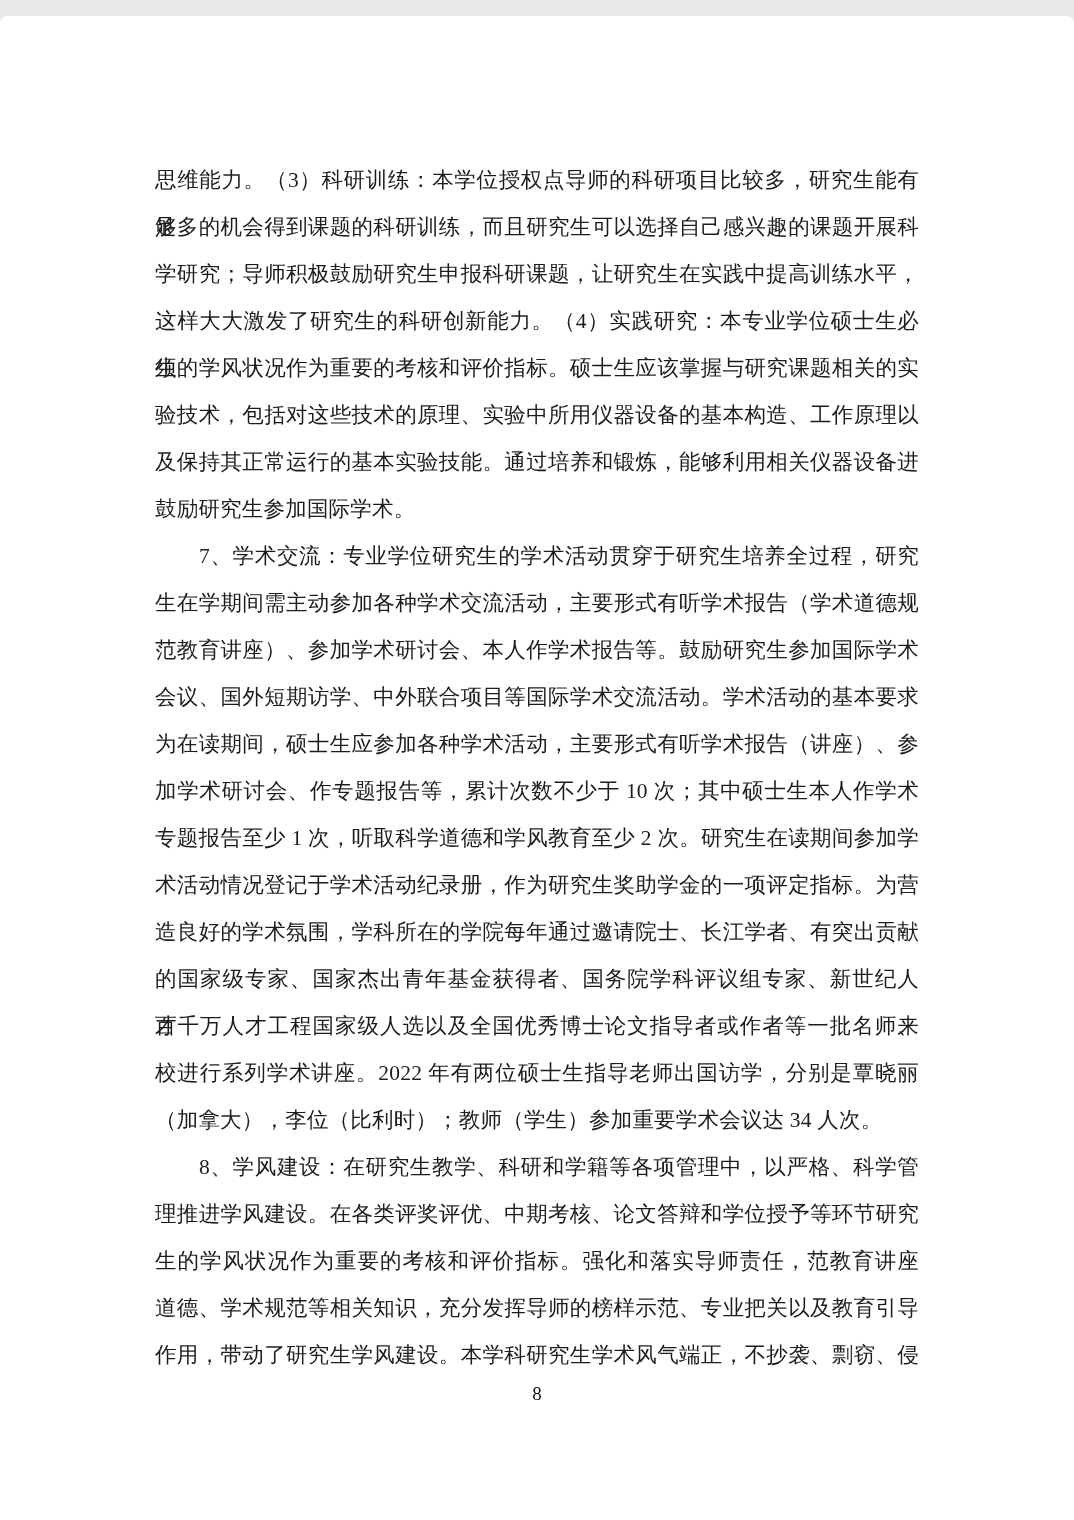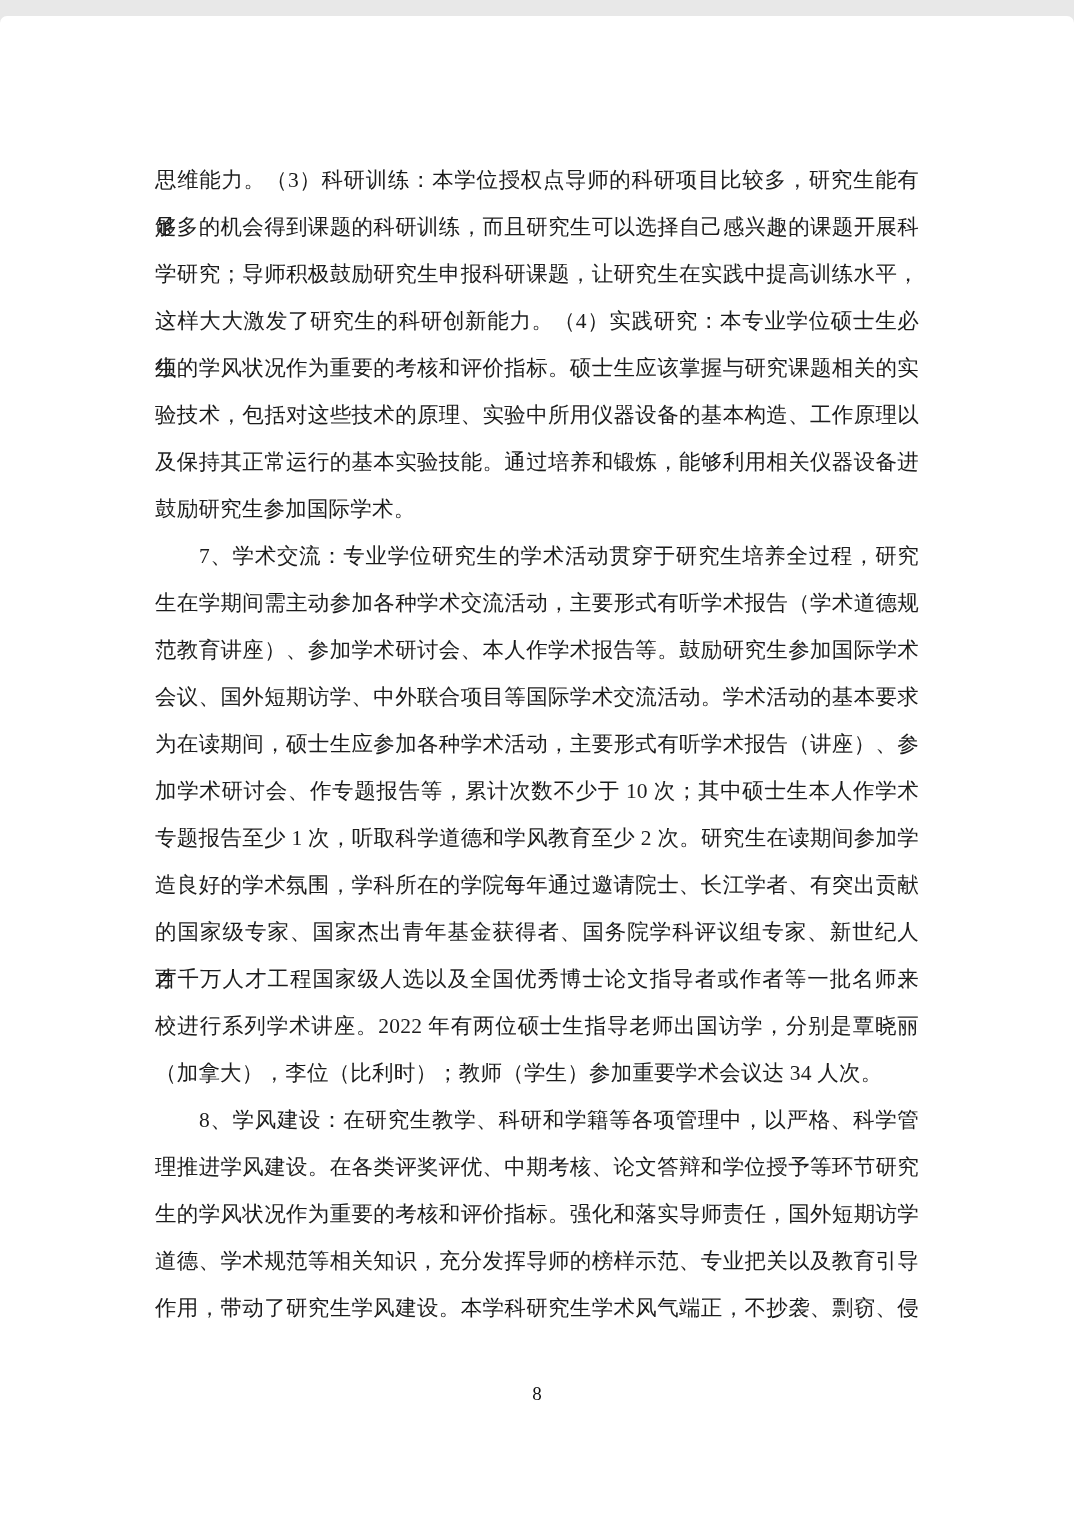--- a/index.html
+++ b/index.html
@@ -74,30 +74,31 @@
         <div class="line last-short">鼓励研究生参加国际学术。</div>
       </div>
       <div class="para">
         <div class="line first-indent"><span class="heading-bold">7、学术交流：</span>专业学位研究生的学术活动贯穿于研究生培养全过程，研究</div>
         <div class="line">生在学期间需主动参加各种学术交流活动，主要形式有听学术报告（学术道德规</div>
         <div class="line">范教育讲座）、参加学术研讨会、本人作学术报告等。鼓励研究生参加国际学术</div>
         <div class="line">会议、国外短期访学、中外联合项目等国际学术交流活动。学术活动的基本要求</div>
         <div class="line">为在读期间，硕士生应参加各种学术活动，主要形式有听学术报告（讲座）、参</div>
         <div class="line">加学术研讨会、作专题报告等，累计次数不少于 10 次；其中硕士生本人作学术</div>
         <div class="line">专题报告至少 1 次，听取科学道德和学风教育至少 2 次。研究生在读期间参加学</div>
+        <div class="line">术活动情况登记于学术活动纪录册，作为研究生奖助学金的一项评定指标。为营</div>
         <div class="line">造良好的学术氛围，学科所在的学院每年通过邀请院士、长江学者、有突出贡献</div>
         <div class="line">的国家级专家、国家杰出青年基金获得者、国务院学科评议组专家、新世纪人才、</div>
         <div class="line">百千万人才工程国家级人选以及全国优秀博士论文指导者或作者等一批名师来</div>
         <div class="line">校进行系列学术讲座。2022 年有两位硕士生指导老师出国访学，分别是覃晓丽</div>
         <div class="line last-short">（加拿大），李位（比利时）；教师（学生）参加重要学术会议达 34 人次。</div>
       </div>
       <div class="para">
         <div class="line first-indent"><span class="heading-bold">8、学风建设：</span>在研究生教学、科研和学籍等各项管理中，以严格、科学管</div>
         <div class="line">理推进学风建设。在各类评奖评优、中期考核、论文答辩和学位授予等环节研究</div>
-        <div class="line">生的学风状况作为重要的考核和评价指标。强化和落实导师责任，国外短期访学</div>
+        <div class="line">生的学风状况作为重要的考核和评价指标。强化和落实导师责任，范教育讲座</div>
         <div class="line">道德、学术规范等相关知识，充分发挥导师的榜样示范、专业把关以及教育引导</div>
         <div class="line">作用，带动了研究生学风建设。本学科研究生学术风气端正，不抄袭、剽窃、侵</div>
       </div>
     </div>
   <div class="footer">
     <span class="pagenum">8</span>
   </div>
 </div>
 
 </body></html>

